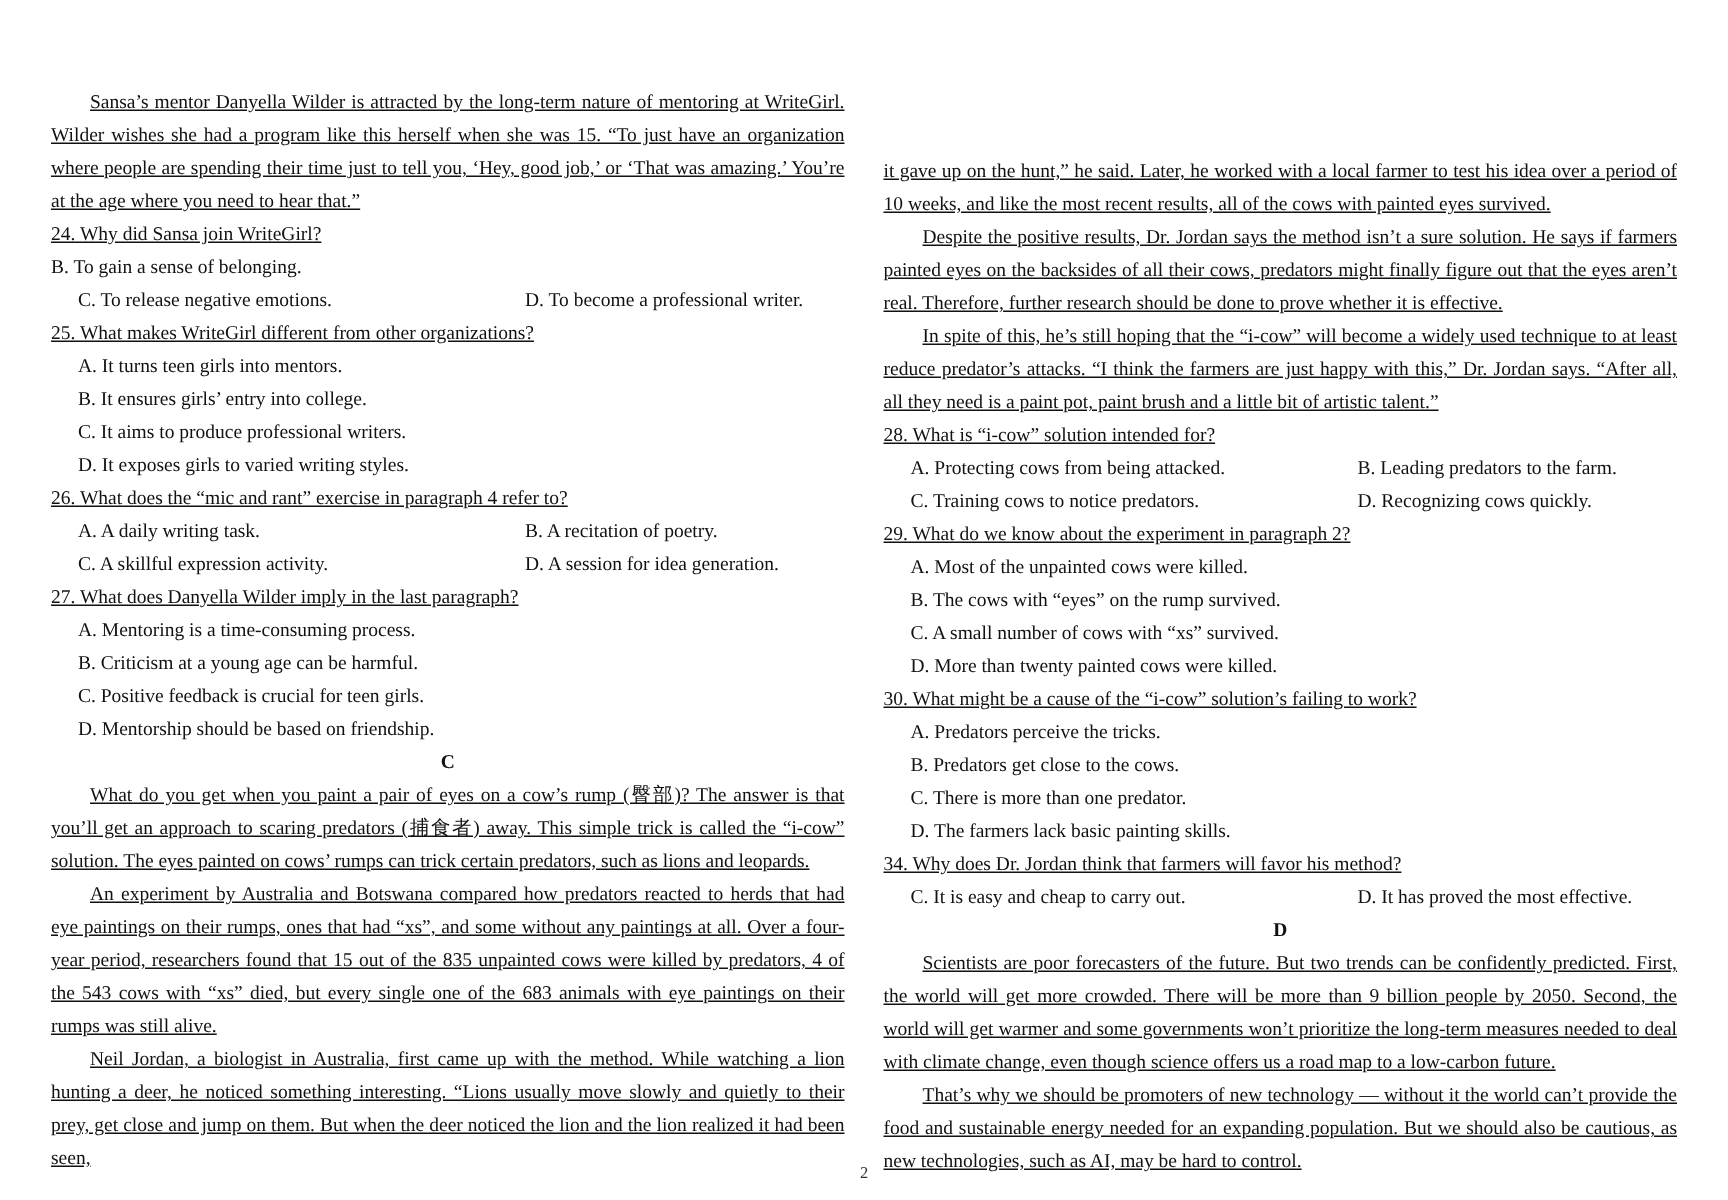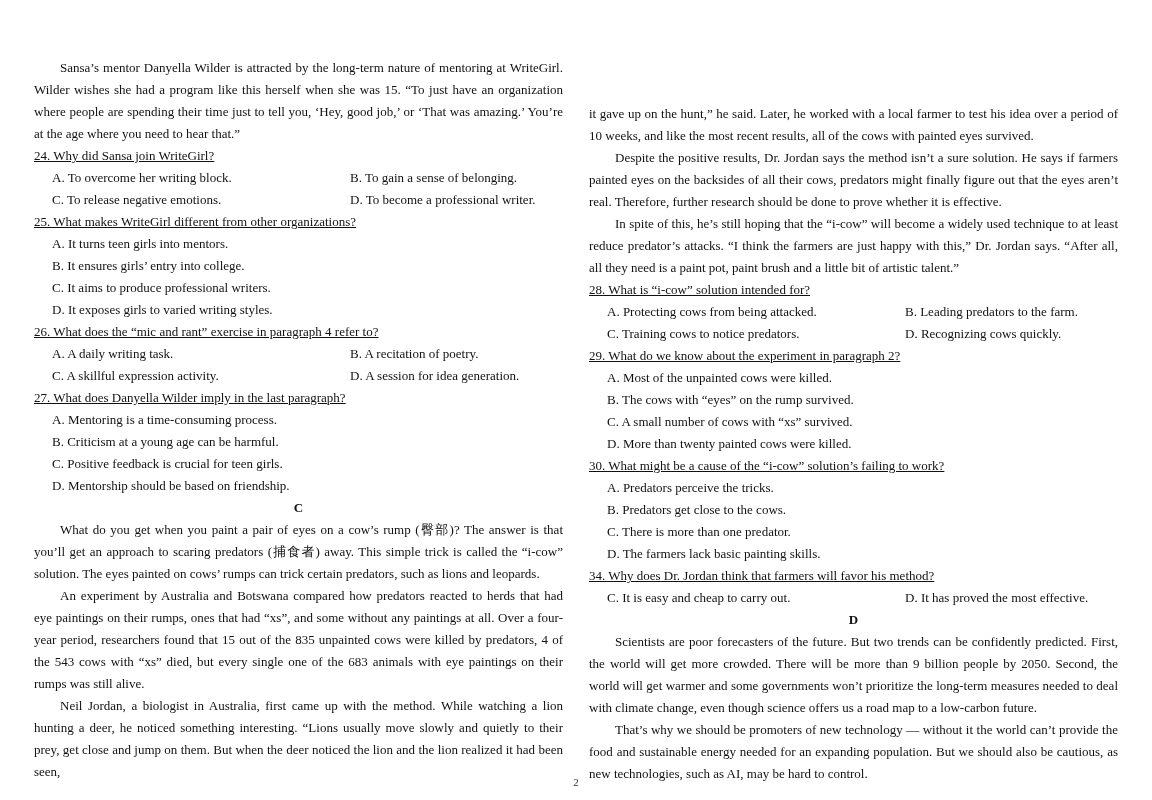--- a/index.html
+++ b/index.html
@@ -21,20 +21,21 @@
       top: 57px;
       width: 529px;
     }
     .col-left { left: 34px; }
     .col-right { left: 589px; }
     .para {
       text-align: justify;
       line-height: 22px;
       margin: 0;
       text-indent: 26px;
+      text-decoration: underline;
     }
     .para.no-indent { text-indent: 0; margin-top: 46px; }
     .q { line-height: 22px; height: 22px; white-space: nowrap; text-decoration: underline; }
     .opt { line-height: 22px; height: 22px; white-space: nowrap; padding-left: 18px; }
     .opt-row { display: flex; height: 22px; line-height: 22px; white-space: nowrap; }
     .opt-row .o1 { width: 298px; padding-left: 18px; }
     .opt-row .o2 { flex: 1; }
     .section-letter {
       text-align: center;
       font-weight: bold;
@@ -53,21 +54,20 @@
   </style>
 </head>
 <body>
 
 <div class="col col-left">
   <p class="para">Sansa’s mentor Danyella Wilder is attracted by the long-term nature of mentoring at WriteGirl. Wilder wishes she had a program like this herself when she was 15. “To just have an organization where people are spending their time just to tell you, ‘Hey, good job,’ or ‘That was amazing.’ You’re at the age where you need to hear that.”</p>
 
   <div>
     <div class="q">24. Why did Sansa join WriteGirl?</div>
     <div class="opt-row">
-      <span class="o1">A. To overcome her writing block.</span>
       <span class="o2">B. To gain a sense of belonging.</span>
     </div>
     <div class="opt-row">
       <span class="o1">C. To release negative emotions.</span>
       <span class="o2">D. To become a professional writer.</span>
     </div>
   </div>
 
   <div>
     <div class="q">25. What makes WriteGirl different from other organizations?</div>

